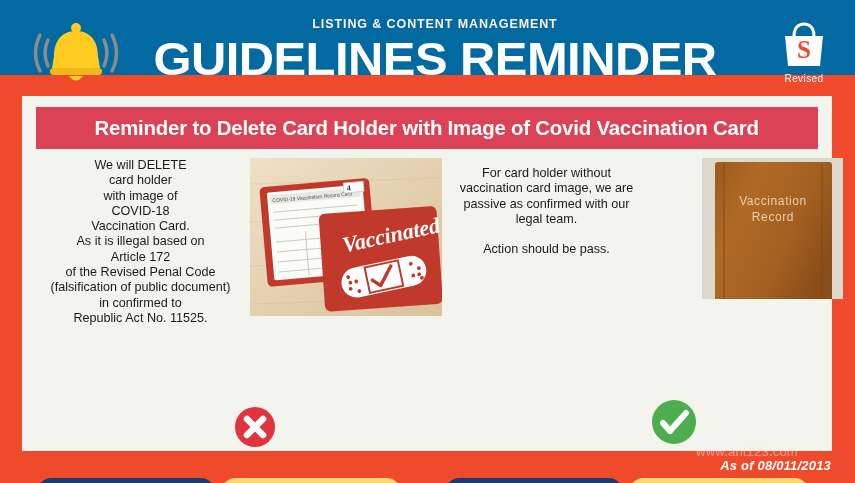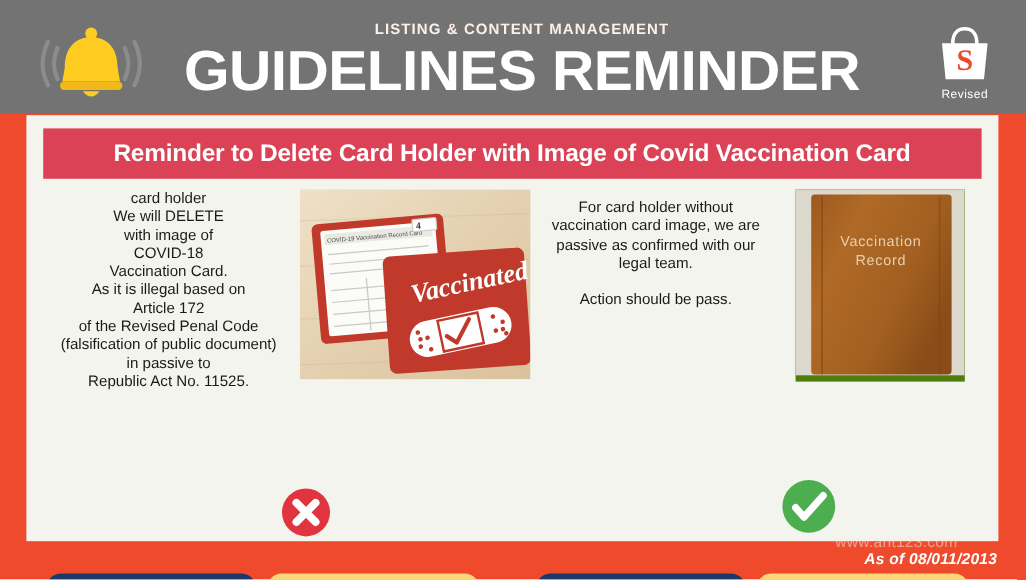--- a/index.html
+++ b/index.html
@@ -17,22 +17,22 @@
     background: #ef4a2c;
     overflow: hidden;
     box-sizing: border-box;
   }
 
   
   #header {
     position: absolute;
     left: 0; top: 0;
     width: 855px;
-    height: 95px;
-    background: #737373;
+    height: 75px;
+    background: #0369a1;
   }
   #bell-icon {
     position: absolute;
     left: 28px;
     top: 18px;
     width: 96px;
     height: 70px;
   }
   #header-text-block {
     position: absolute;
@@ -136,25 +136,25 @@
     overflow: hidden;
   }
   #left-photo {
     left: 228px;
     top: 62px;
     width: 192px;
     height: 158px;
     background: #e8d8bf;
   }
   #right-photo {
-    left: 641px;
+    left: 680px;
     top: 62px;
     width: 141px;
-    height: 160px;
-    background: #4d7c0f;
+    height: 141px;
+    background: #8b5cf6;
   }
 
   
   #x-badge {
     position: absolute;
     left: 212px;
     top: 310px;
     width: 42px;
     height: 42px;
   }
@@ -258,30 +258,30 @@
     </div>
   </div>
 
   <div id="panel">
 
     <div id="title-bar">
       <span id="title-bar-text">Reminder to Delete Card Holder with Image of Covid Vaccination Card</span>
     </div>
 
     <div id="left-text" class="col-text">
+        <div>We will DELETE</div>
         <div>card holder</div>
-        <div>We will DELETE</div>
         <div>with image of</div>
         <div>COVID-18</div>
         <div>Vaccination Card.</div>
         <div>As it is illegal based on</div>
         <div>Article 172</div>
         <div>of the Revised Penal Code</div>
         <div>(falsification of public document)</div>
-        <div>in passive to</div>
+        <div>in confirmed to</div>
         <div>Republic Act No. 11525.</div>
       </div>
 
     <div id="left-photo" class="photo">
       <svg viewBox="0 0 192 158" width="192" height="158" aria-hidden="true">
         <defs>
           <linearGradient id="woodg" x1="0" y1="0" x2="1" y2="1">
             <stop offset="0%" stop-color="#efe0c6"></stop>
             <stop offset="55%" stop-color="#e3cfae"></stop>
             <stop offset="100%" stop-color="#d9c29c"></stop>

